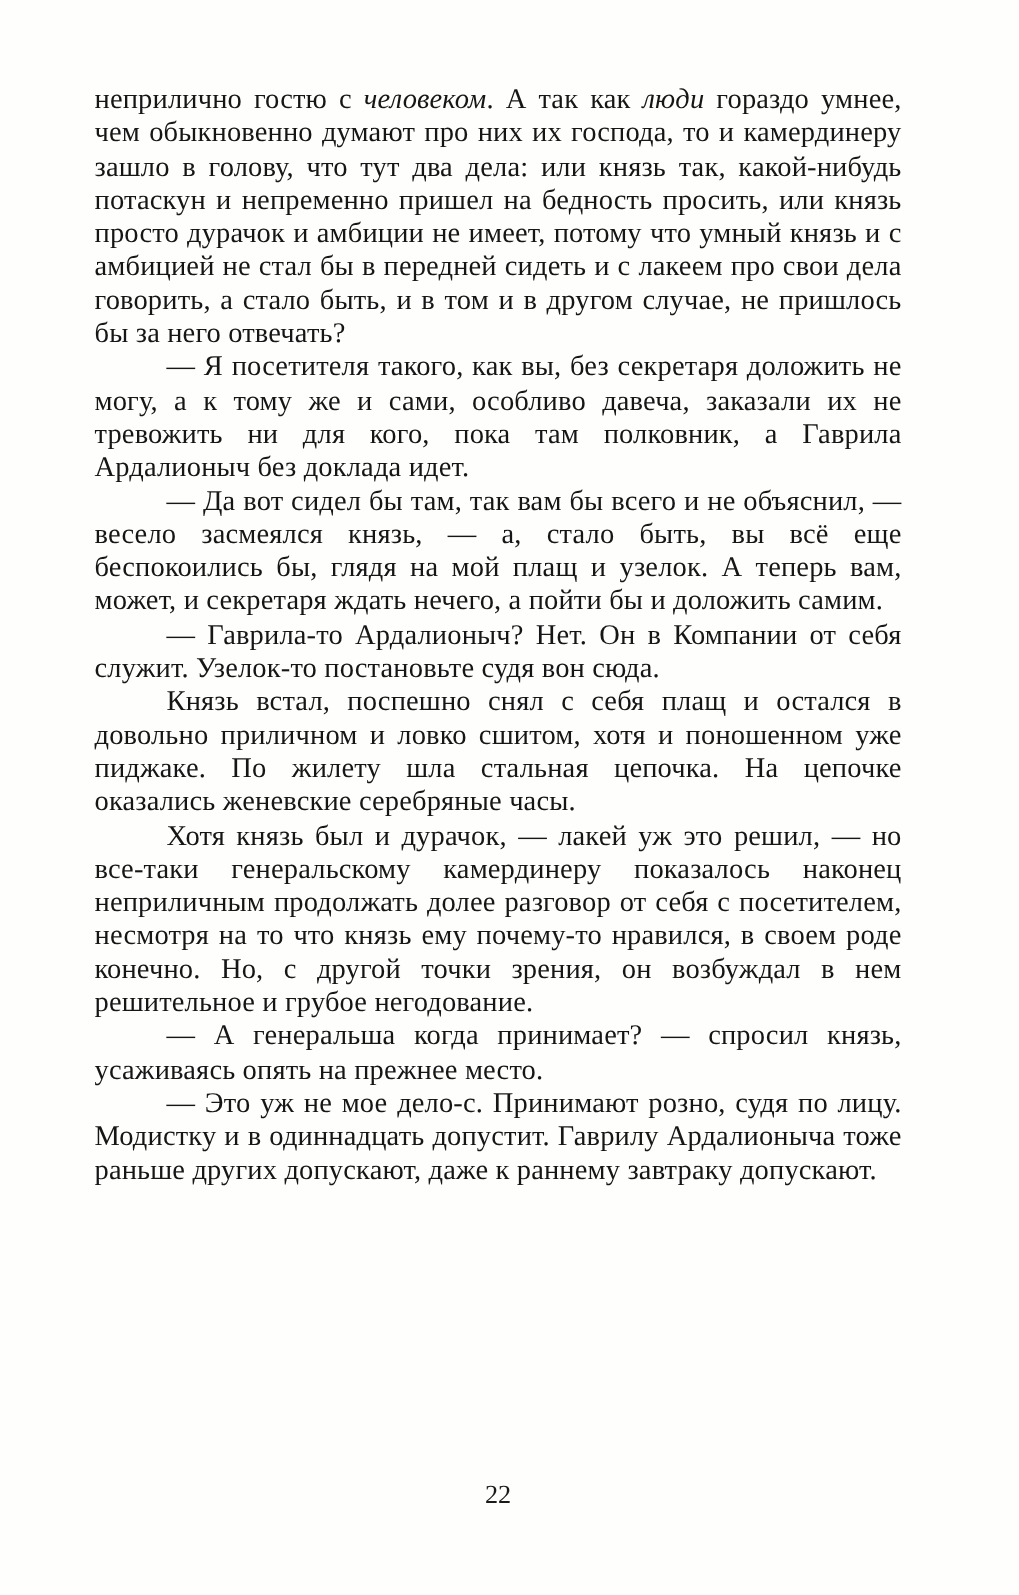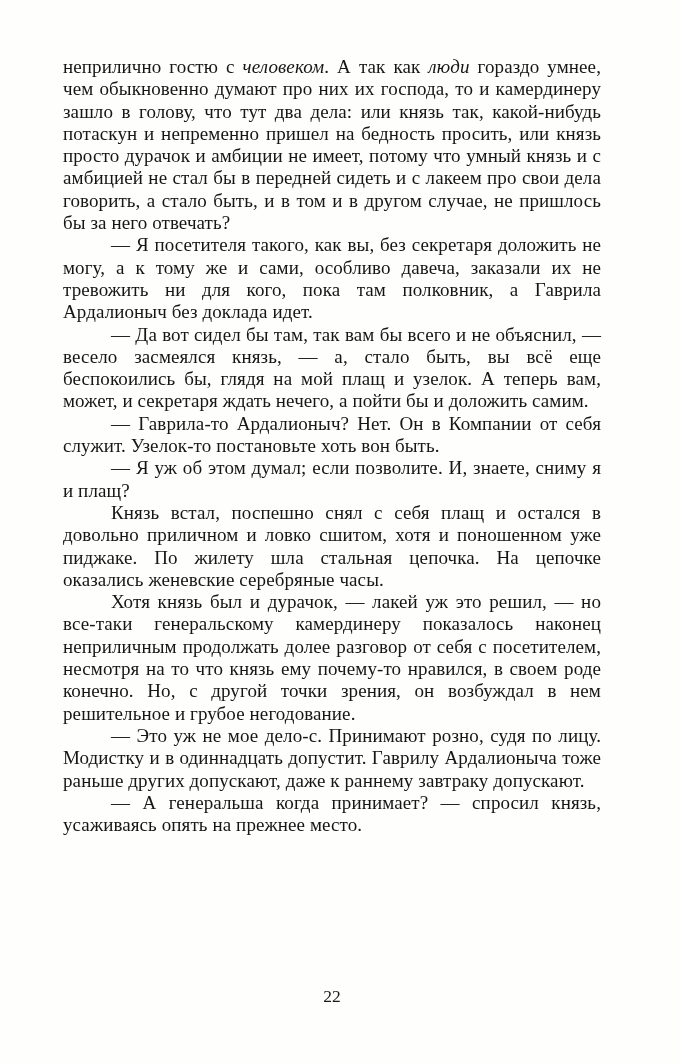--- a/index.html
+++ b/index.html
@@ -53,21 +53,20 @@
   }
 </style>
 </head>
 <body>
 
 <div class="page">
   <div class="text-block" id="text-block">
       <p class="para"><span class="">неприлично гостю с </span><span class="em">человеком</span><span class="">. А так как </span><span class="em">люди</span><span class=""> гораздо умнее, чем обыкновенно думают про них их господа, то и камердинеру зашло в голову, что тут два дела: или князь так, какой-нибудь потаскун и непременно пришел на бедность просить, или князь просто дурачок и амбиции не имеет, потому что умный князь и с амбицией не стал бы в передней сидеть и с лакеем про свои дела говорить, а стало быть, и в том и в другом случае, не пришлось бы за него отвечать?</span></p>
       <p class="para indent"><span class="">— Я посетителя такого, как вы, без секретаря доложить не могу, а к тому же и сами, особливо давеча, заказали их не тревожить ни для кого, пока там полковник, а Гаврила Ардалионыч без доклада идет.</span></p>
       <p class="para indent"><span class="">— Да вот сидел бы там, так вам бы всего и не объяснил, — весело засмеялся князь, — а, стало быть, вы всё еще беспокоились бы, глядя на мой плащ и узелок. А теперь вам, может, и секретаря ждать нечего, а пойти бы и доложить самим.</span></p>
-      <p class="para indent"><span class="">— Гаврила-то Ардалионыч? Нет. Он в Компании от себя служит. Узелок-то постановьте хоть вон быть.</span></p>
-      <p class="para indent"><span class="">— Я уж об этом думал; если позволите. И, знаете, сниму я и плащ?</span></p>
+      <p class="para indent"><span class="">— Гаврила-то Ардалионыч? Нет. Он в Компании от себя служит. Узелок-то постановьте судя вон сюда.</span></p>
       <p class="para indent"><span class="">Князь встал, поспешно снял с себя плащ и остался в довольно приличном и ловко сшитом, хотя и поношенном уже пиджаке. По жилету шла стальная цепочка. На цепочке оказались женевские серебряные часы.</span></p>
       <p class="para indent"><span class="">Хотя князь был и дурачок, — лакей уж это решил, — но все-таки генеральскому камердинеру показалось наконец неприличным продолжать долее разговор от себя с посетителем, несмотря на то что князь ему почему-то нравился, в своем роде конечно. Но, с другой точки зрения, он возбуждал в нем решительное и грубое негодование.</span></p>
+      <p class="para indent"><span class="">— А генеральша когда принимает? — спросил князь, усаживаясь опять на прежнее место.</span></p>
       <p class="para indent"><span class="">— Это уж не мое дело-с. Принимают розно, судя по лицу. Модистку и в одиннадцать допустит. Гаврилу Ардалионыча тоже раньше других допускают, даже к раннему завтраку допускают.</span></p>
-      <p class="para indent"><span class="">— А генеральша когда принимает? — спросил князь, усаживаясь опять на прежнее место.</span></p>
     </div>
   <div class="folio">22</div>
 </div>
 
 </body></html>

